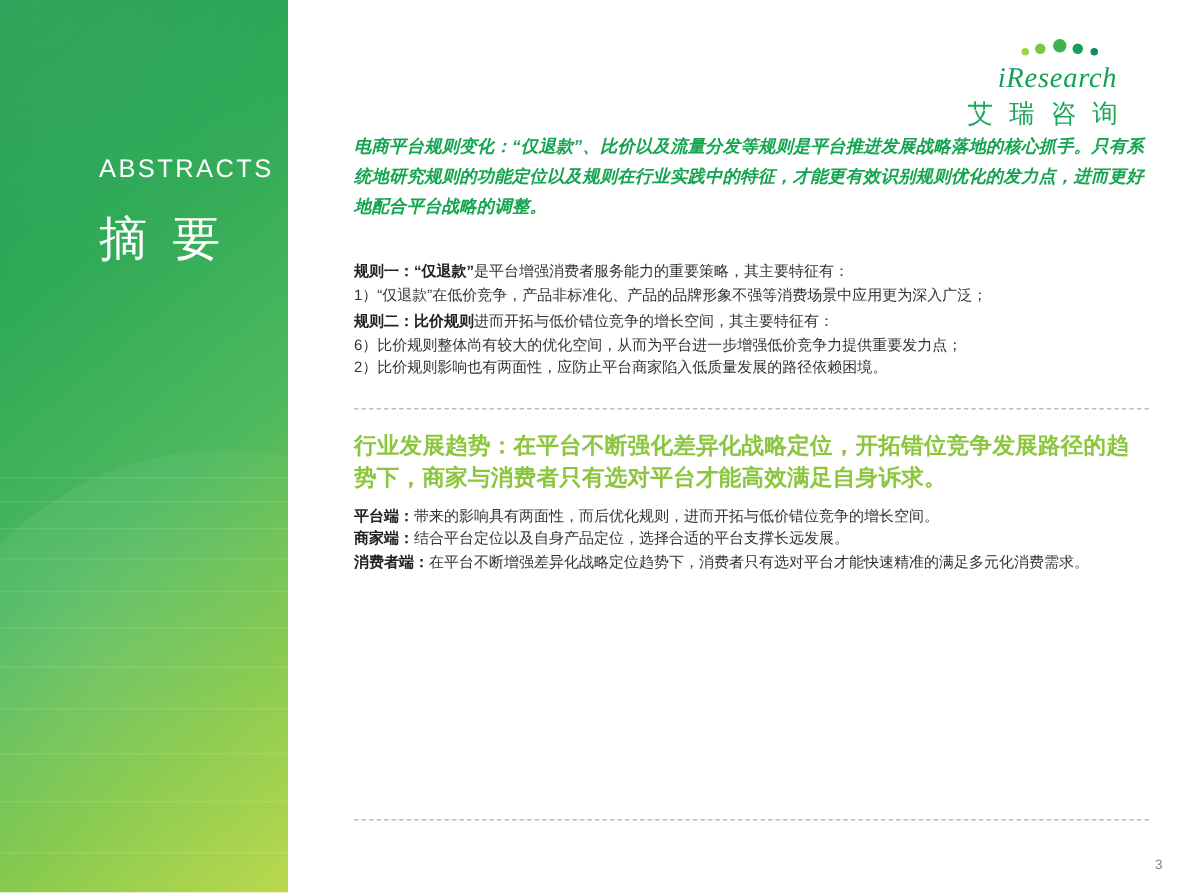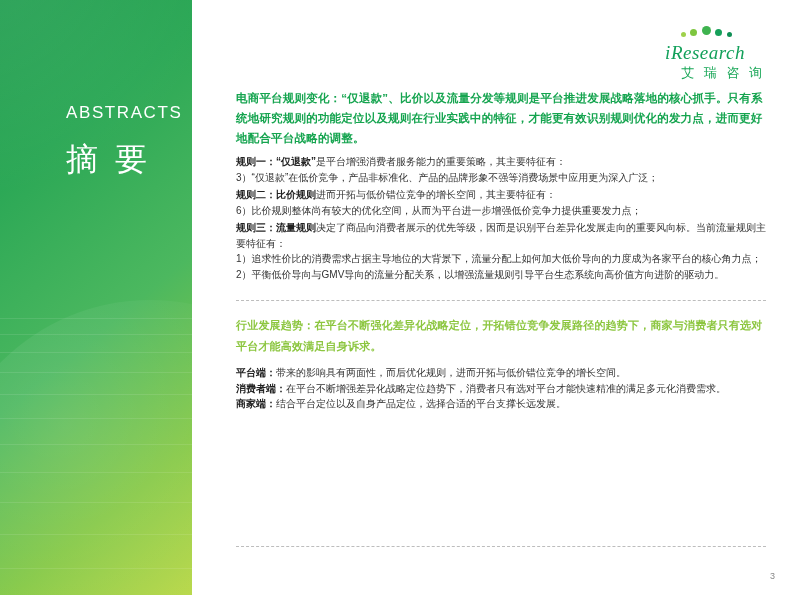--- a/index.html
+++ b/index.html
@@ -96,61 +96,62 @@
   .logo-dots span {
     position: absolute;
     display: block;
     border-radius: 50%;
   }
   .logo-sub {
     position: absolute;
     left: 0;
     top: 42px;
     width: 120px;
-    text-align: right;
-    font-size: 13px;
+    text-align: left;
+    font-size: 17px;
     color: #1aa758;
     letter-spacing: 3px;
   }
 
   
   .content {
     position: absolute;
     left: 236px;
     top: 88px;
     width: 530px;
   }
   .lead {
     color: #15a44f;
     font-size: 11.5px;
     font-weight: bold;
     line-height: 20px;
     letter-spacing: 0.2px;
-    margin-bottom: 6px;
+    margin-bottom: 26px;
+    font-style: italic;
   }
   .para {
     color: #333333;
     font-size: 10px;
     line-height: 15.5px;
     margin: 0 0 0 0;
   }
   .para b {
     color: #222222;
   }
   .block {
     margin-bottom: 2px;
   }
   .divider {
     margin: 18px 0 14px 0;
     border-top: 1px dashed #bdbdbd;
     height: 0;
   }
   .sub-lead {
     color: #8cc63f;
-    font-size: 11px;
+    font-size: 15px;
     font-weight: bold;
     line-height: 21px;
     letter-spacing: 0.2px;
     margin-bottom: 8px;
   }
   .bottom-divider {
     position: absolute;
     left: 236px;
     top: 546px;
     width: 530px;
@@ -202,39 +203,35 @@
     </div>
     <div class="logo-sub">艾 瑞 咨 询</div>
   </div>
 
   <div class="content">
 
     <div class="lead">电商平台规则变化：“仅退款”、比价以及流量分发等规则是平台推进发展战略落地的核心抓手。只有系统地研究规则的功能定位以及规则在行业实践中的特征，才能更有效识别规则优化的发力点，进而更好地配合平台战略的调整。</div>
 
     <div class="block">
       <p class="para"><b>规则一：“仅退款”</b><span>是平台增强消费者服务能力的重要策略，其主要特征有：</span></p>
-      <p class="para">3）“仅退款”在低价竞争，产品非标准化、产品的品牌形象不强等消费场景中应用更为深入广泛；</p>
+      <p class="para">1）“仅退款”在低价竞争，产品非标准化、产品的品牌形象不强等消费场景中应用更为深入广泛；</p>
     </div>
 
     <div class="block">
       <p class="para"><b>规则二：比价规则</b><span>进而开拓与低价错位竞争的增长空间，其主要特征有：</span></p>
       <p class="para">6）比价规则整体尚有较大的优化空间，从而为平台进一步增强低价竞争力提供重要发力点；</p>
-    </div>
-
-    <div class="block">
-      <p class="para"><b>规则三：流量规则</b><span>决定了商品向消费者展示的优先等级，因而是识别平台差异化发展走向的重要风向标。当前流量规则主要特征有：</span></p>
-      <p class="para">1）追求性价比的消费需求占据主导地位的大背景下，流量分配上如何加大低价导向的力度成为各家平台的核心角力点；</p>
-      <p class="para">2）平衡低价导向与GMV导向的流量分配关系，以增强流量规则引导平台生态系统向高价值方向进阶的驱动力。</p>
-    </div>
+      <p class="para">2）比价规则影响也有两面性，应防止平台商家陷入低质量发展的路径依赖困境。</p>
+    </div>
+
 
     <div class="divider"></div>
 
     <div class="sub-lead">行业发展趋势：在平台不断强化差异化战略定位，开拓错位竞争发展路径的趋势下，商家与消费者只有选对平台才能高效满足自身诉求。</div>
 
     <p class="para"><b>平台端：</b><span>带来的影响具有两面性，而后优化规则，进而开拓与低价错位竞争的增长空间。</span></p>
+    <p class="para"><b>商家端：</b><span>结合平台定位以及自身产品定位，选择合适的平台支撑长远发展。</span></p>
     <p class="para"><b>消费者端：</b><span>在平台不断增强差异化战略定位趋势下，消费者只有选对平台才能快速精准的满足多元化消费需求。</span></p>
-    <p class="para"><b>商家端：</b><span>结合平台定位以及自身产品定位，选择合适的平台支撑长远发展。</span></p>
   </div>
 
   <div class="bottom-divider"></div>
   <div class="page-num">3</div>
 
 </div>
 
 </body></html>

